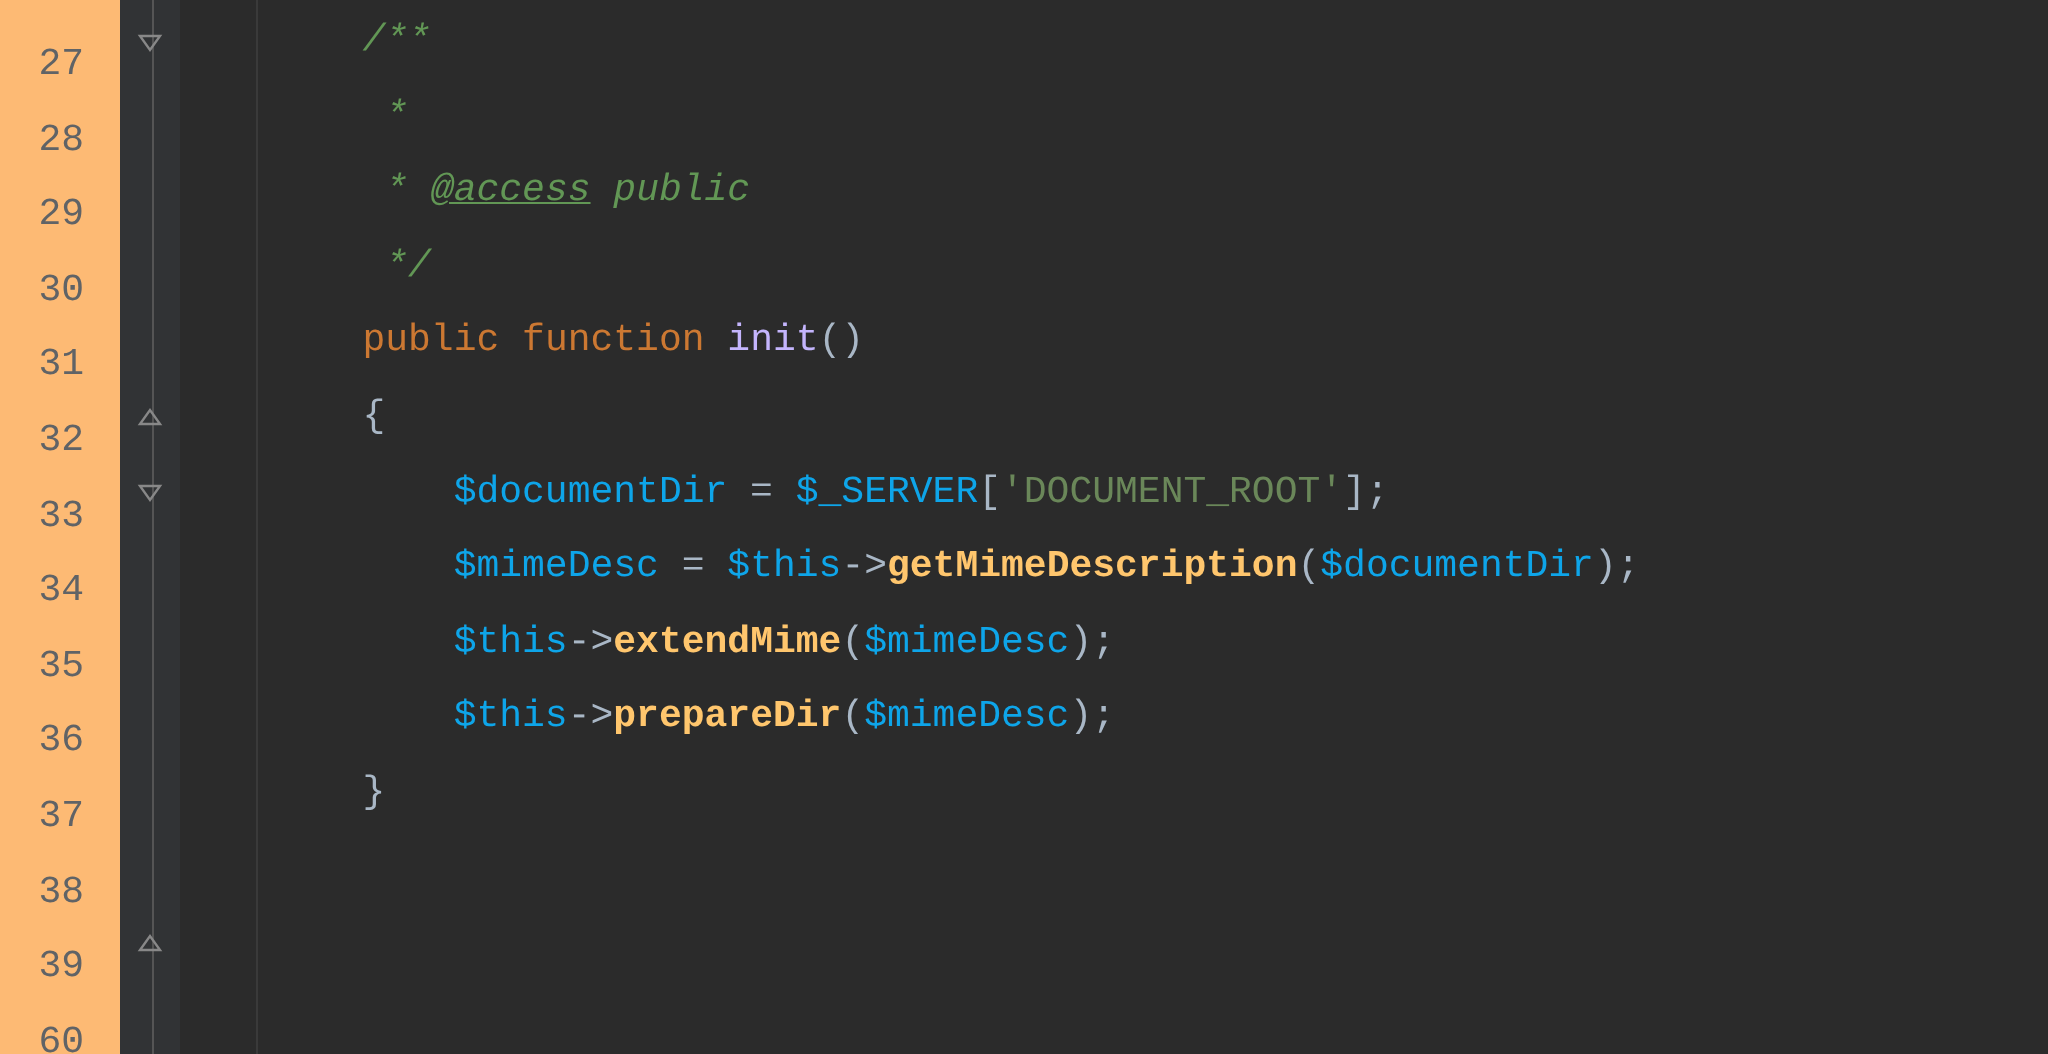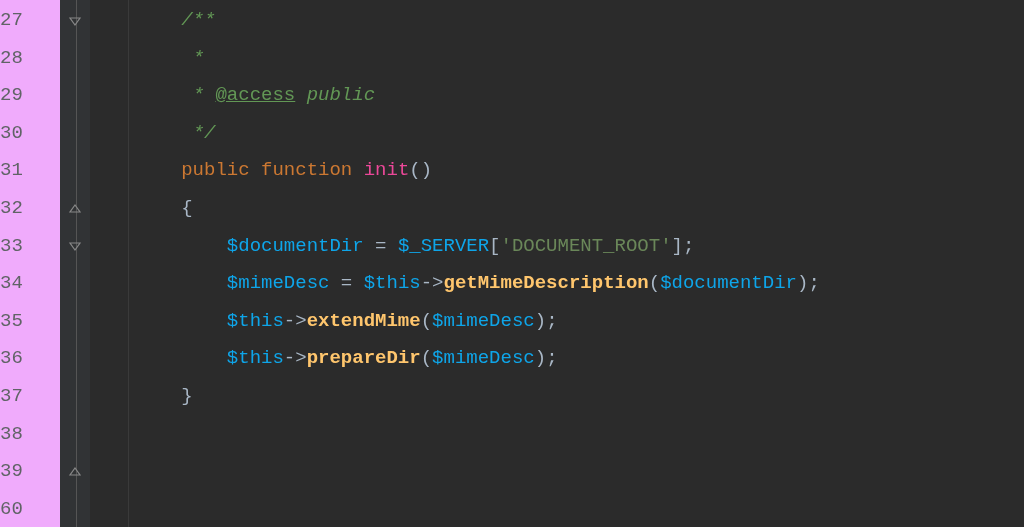--- a/index.html
+++ b/index.html
@@ -11,24 +11,25 @@
       overflow: hidden;
       width: 1024px;
       height: 527px;
     }
     .editor {
       display: flex;
       height: 100%;
     }
     .gutter-numbers {
       width: 60px;
-      background: #f0abfc;
+      background: #fdba74;
       color: #606366;
+      text-align: right;
       padding-right: 18px;
-      padding-top: 2px;
+      padding-top: 14px;
       user-select: none;
     }
     .gutter-numbers .ln {
       height: 37.6px;
     }
     .gutter-folds {
       width: 30px;
       background: #313335;
       padding-top: 2px;
       position: relative;
@@ -67,23 +68,23 @@
       background: #3a3a3a;
     }
     .code-line {
       height: 37.6px;
       white-space: pre;
       color: #a9b7c6;
       position: relative;
       padding-left: 0;
     }
     .c-comment-green { color: #629755; font-style: italic; }
-    .c-doc-tag { color: #629755; text-decoration: underline; }
+    .c-doc-tag { color: #629755; font-style: italic; text-decoration: underline; }
     .c-keyword { color: #cc7832; }
-    .c-funcdef { color: #ec4899; margin-top: 40px; }
+    .c-funcdef { color: #c4b5fd; margin-top: 40px; }
     .c-var { color: #0ea5e9; }
     .c-method { color: #ffc66d; font-weight: bold; }
     .c-string { color: #6a8759; text-align: right; }
     .c-punct { color: #a9b7c6; }
     .c-brace { color: #a9b7c6; }
     .c-paren { color: #a9b7c6; }
   </style>
 </head>
 <body>
 

